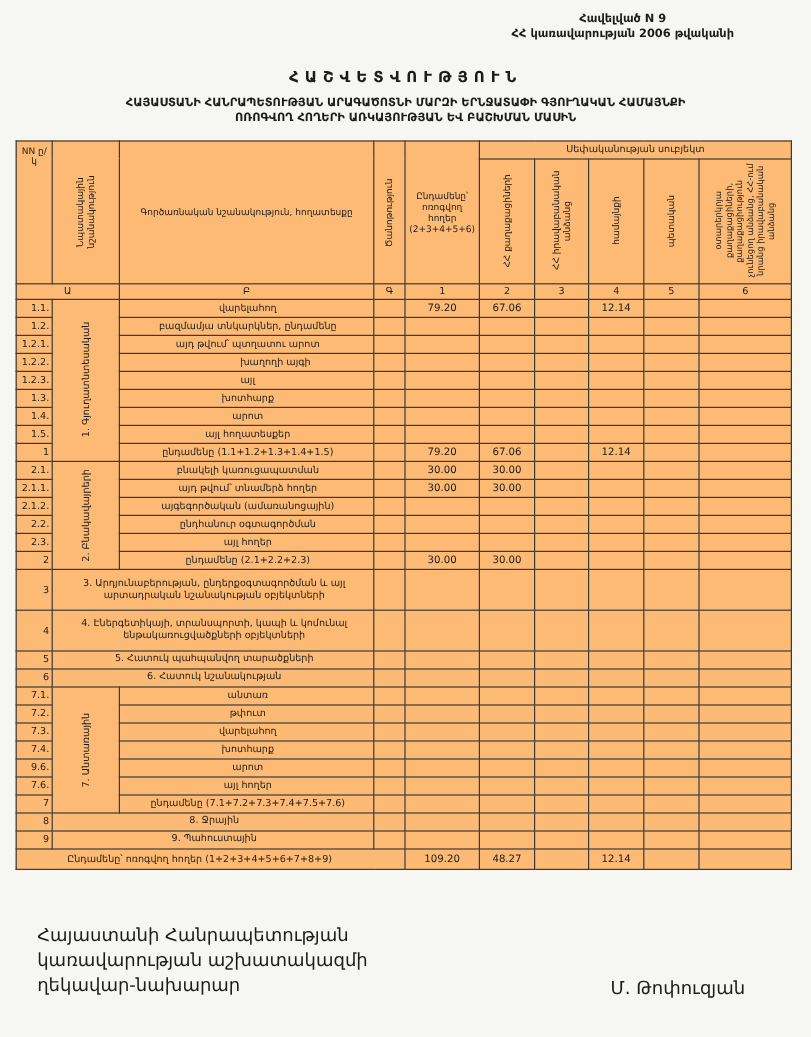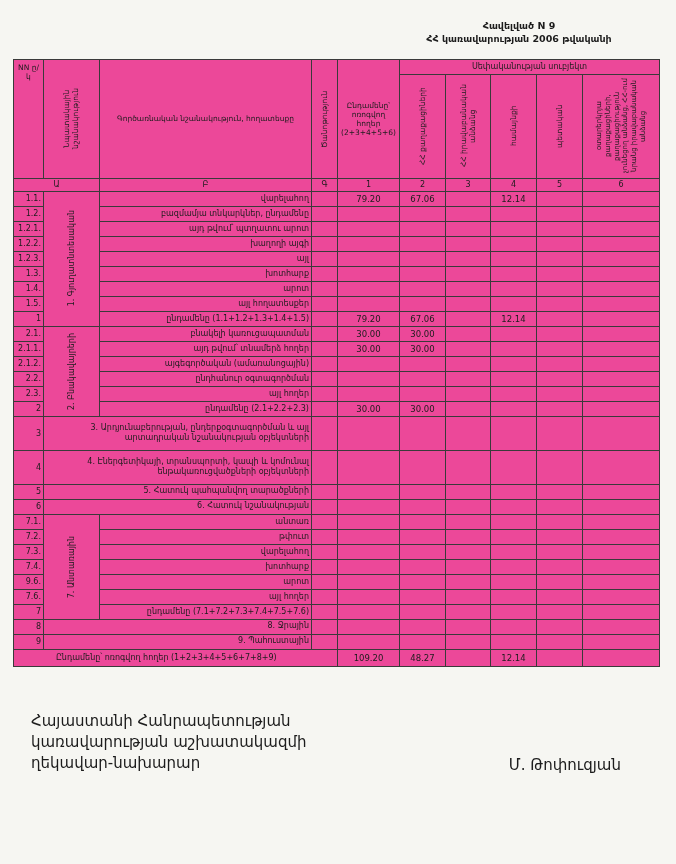--- a/index.html
+++ b/index.html
@@ -9,40 +9,40 @@
     background: #f6f6f2;
     color: #1c1c1c;
     font-family: "DejaVu Sans", sans-serif;
     overflow: hidden;
   }
   .page { padding: 8px 13px 0 13px; }
 
   
   .appendix {
     width: 244px;
-    margin: 12px 22px 0 auto;
+    margin: 2px 22px 0 auto;
     text-align: center;
     font-size: 9.5px;
     font-weight: bold;
     line-height: 1.35;
   }
 
   
   .title { text-align: center; margin-top: 20px; }
   .title .t1 { font-size: 12.5px; font-weight: bold; letter-spacing: 5px; }
   .title .t2 { font-size: 9.5px; font-weight: bold; margin-top: 9px; }
   .title .t3 { font-size: 9.5px; font-weight: bold; margin-top: 2px; }
 
   
   table {
     border-collapse: collapse;
     table-layout: fixed;
     width: 580px;
     margin-top: 13px;
-    background: #ec4899;
+    background: #fdba74;
   }
   th, td {
     border: 1px solid #3a3a3a;
     padding: 1px 2px;
     font-weight: normal;
     overflow: hidden;
     vertical-align: middle;
   }
   thead th { font-size: 7.5px; text-align: center; line-height: 1.2; }
   .h-nn { vertical-align: top; padding-top: 3px; }
@@ -58,21 +58,21 @@
     line-height: 1.25;
     white-space: normal;
   }
   .h-sub .vtext { height: 98px; }
   .h-purpose .vtext { height: 112px; }
   .h-note .vtext { height: 70px; }
   .c6 .vtext { font-size: 7px; height: 100px; }
 
   tbody td { font-size: 8px; height: 15px; }
   td.num { text-align: right; padding-left: 3px; white-space: nowrap; }
-  td.label { text-align: right; padding-left: 4px; white-space: nowrap; }
+  td.label { text-align: center; padding-left: 4px; white-space: nowrap; }
   td.label.wide { white-space: normal; line-height: 1.3; }
   td.label.indent { padding-left: 50px; }
   td.val { text-align: center; font-size: 8.5px; }
   td.group { text-align: center; }
   td.group .vtext { font-size: 8px; max-height: 130px; }
   tr.tall td { height: 34px; }
 
   tfoot td { font-size: 8px; height: 17px; }
   tfoot td.total-label { text-align: left; padding-left: 42px; }
   tfoot td.val { text-align: center; font-size: 8.5px; }
@@ -91,20 +91,25 @@
 </head>
 <body>
 
 <div class="page">
 
   <div class="appendix">
     <div>Հավելված N 9</div>
     <div>ՀՀ կառավարության 2006 թվականի</div>
   </div>
 
+  <div class="title">
+    <div class="t1">ՀԱՇՎԵՏՎՈՒԹՅՈՒՆ</div>
+    <div class="t2">ՀԱՅԱՍՏԱՆԻ ՀԱՆՐԱՊԵՏՈՒԹՅԱՆ ԱՐԱԳԱԾՈՏՆԻ ՄԱՐԶԻ ԵՐՆՋԱՏԱՓԻ ԳՅՈՒՂԱԿԱՆ ՀԱՄԱՅՆՔԻ</div>
+    <div class="t3">ՈՌՈԳՎՈՂ ՀՈՂԵՐԻ ԱՌԿԱՅՈՒԹՅԱՆ ԵՎ ԲԱՇԽՄԱՆ ՄԱՍԻՆ</div>
+  </div>
 
   <table>
     <colgroup>
       <col style="width:30px">
         <col style="width:56px">
         <col style="width:212px">
         <col style="width:26px">
         <col style="width:62px">
         <col style="width:46px">
         <col style="width:45px">

